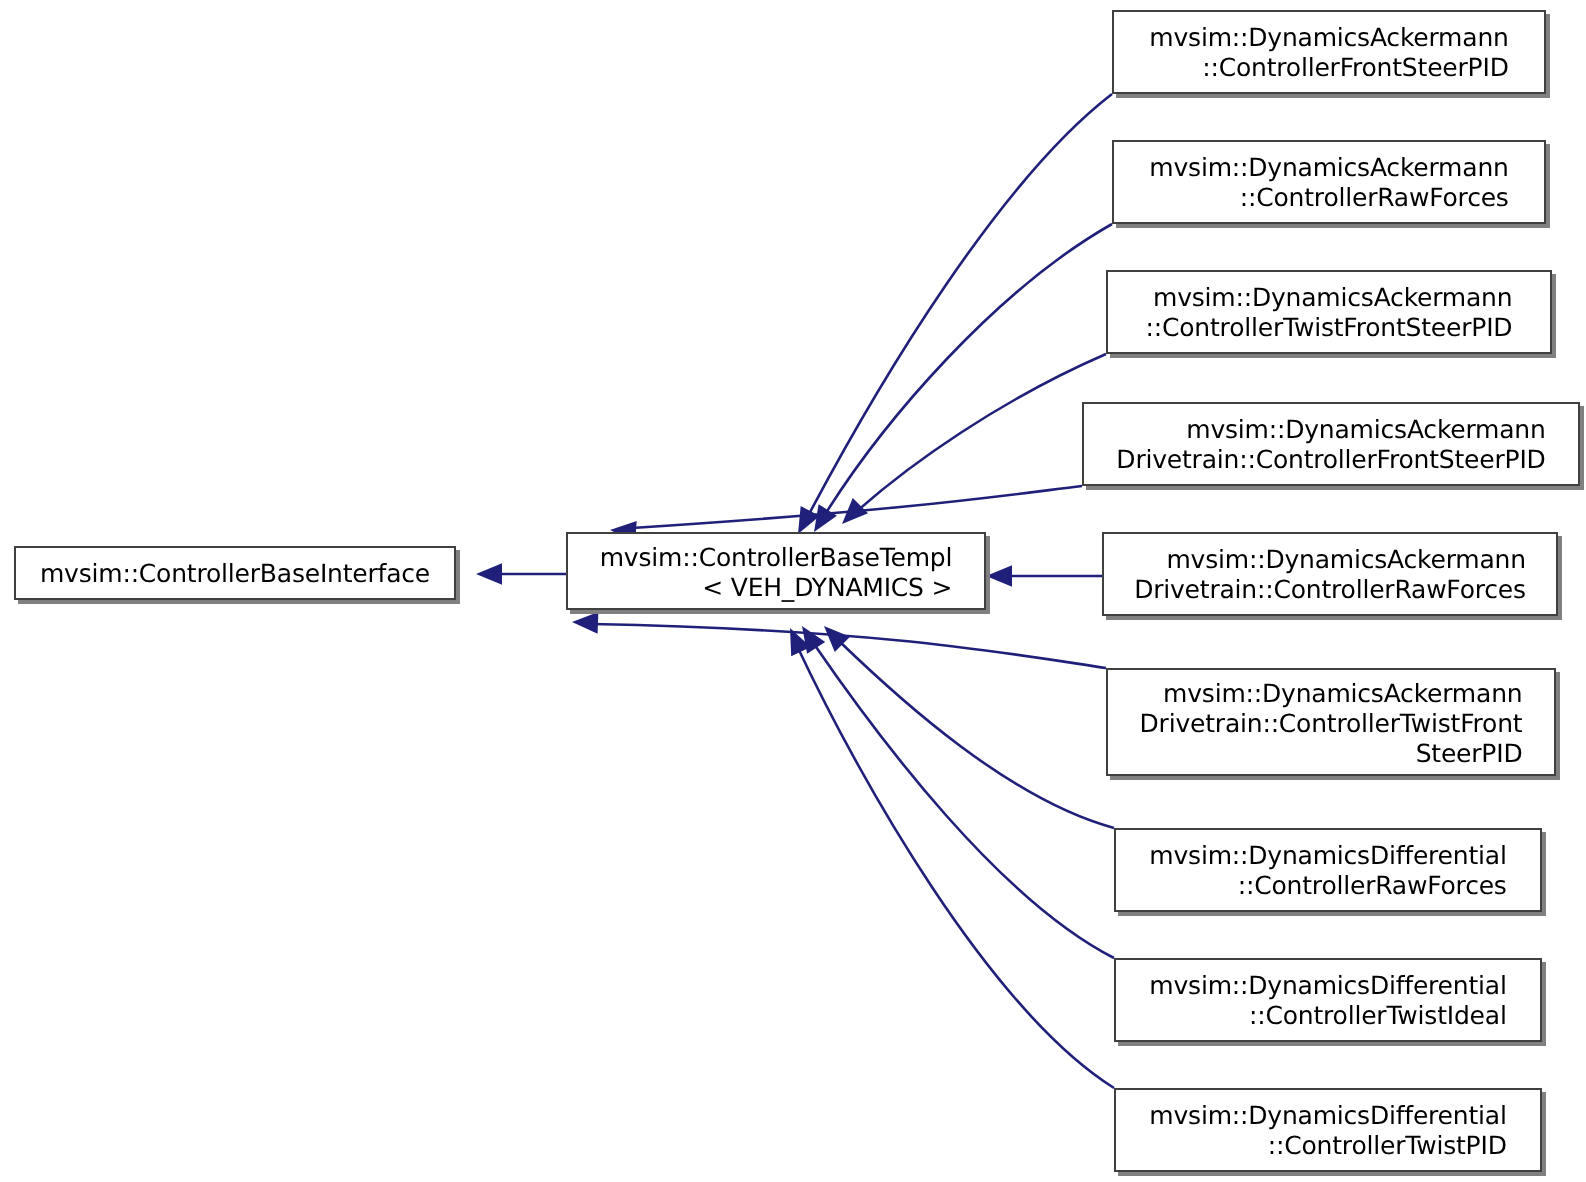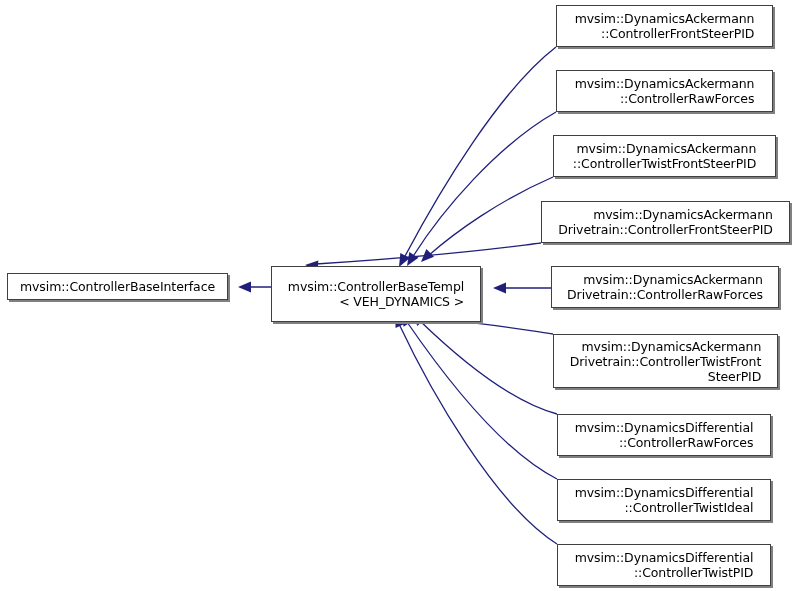--- a/index.html
+++ b/index.html
@@ -60,21 +60,21 @@
       <path d="M 553,334 C 500,326 440,315 296,312" fill="none" stroke="#20207a" stroke-width="1.3"></path>
       <polygon points="0,0 -13,-5.4 -13,5.4" fill="#20207a" transform="translate(286,311) rotate(182)"></polygon>
       <path d="M 557,414 C 505,400 450,350 419,320" fill="none" stroke="#20207a" stroke-width="1.3"></path>
       <polygon points="0,0 -13,-5.4 -13,5.4" fill="#20207a" transform="translate(412,313) rotate(225)"></polygon>
       <path d="M 557,479 C 500,450 440,370 407,322" fill="none" stroke="#20207a" stroke-width="1.3"></path>
       <polygon points="0,0 -13,-5.4 -13,5.4" fill="#20207a" transform="translate(401,313) rotate(237)"></polygon>
       <path d="M 557,544 C 495,505 430,390 399,324" fill="none" stroke="#20207a" stroke-width="1.3"></path>
       <polygon points="0,0 -13,-5.4 -13,5.4" fill="#20207a" transform="translate(395,314) rotate(245)"></polygon>
     </svg>
 <div class="node" style="left: 7px; top: 273px; width: 221px; height: 27px;">mvsim::ControllerBaseInterface</div>
-    <div class="node" style="left: 271px; top: 266px; width: 210px; height: 56px;">mvsim::ControllerBaseTempl
+    <div class="node" style="left: 283px; top: 266px; width: 210px; height: 39px;">mvsim::ControllerBaseTempl
 &lt; VEH_DYNAMICS &gt;</div>
     <div class="node" style="left: 556px; top: 5px; width: 217px; height: 42px;">mvsim::DynamicsAckermann
 ::ControllerFrontSteerPID</div>
     <div class="node" style="left: 556px; top: 70px; width: 217px; height: 42px;">mvsim::DynamicsAckermann
 ::ControllerRawForces</div>
     <div class="node" style="left: 553px; top: 135px; width: 223px; height: 42px;">mvsim::DynamicsAckermann
 ::ControllerTwistFrontSteerPID</div>
     <div class="node" style="left: 541px; top: 201px; width: 249px; height: 42px;">mvsim::DynamicsAckermann
 Drivetrain::ControllerFrontSteerPID</div>
     <div class="node" style="left: 551px; top: 266px; width: 228px; height: 42px;">mvsim::DynamicsAckermann

